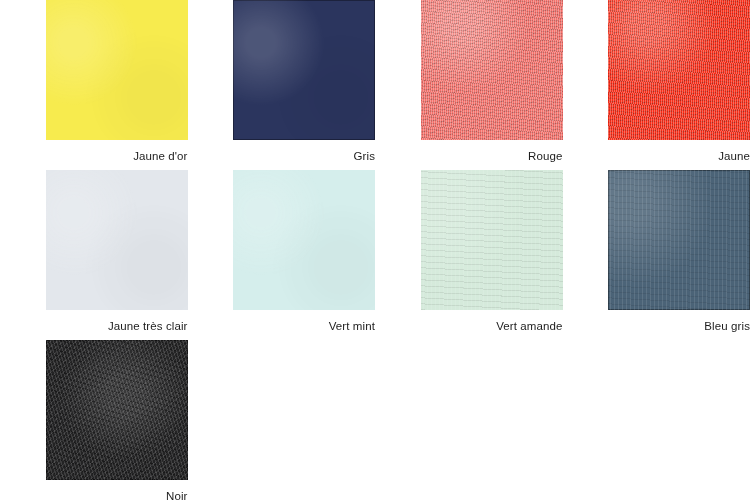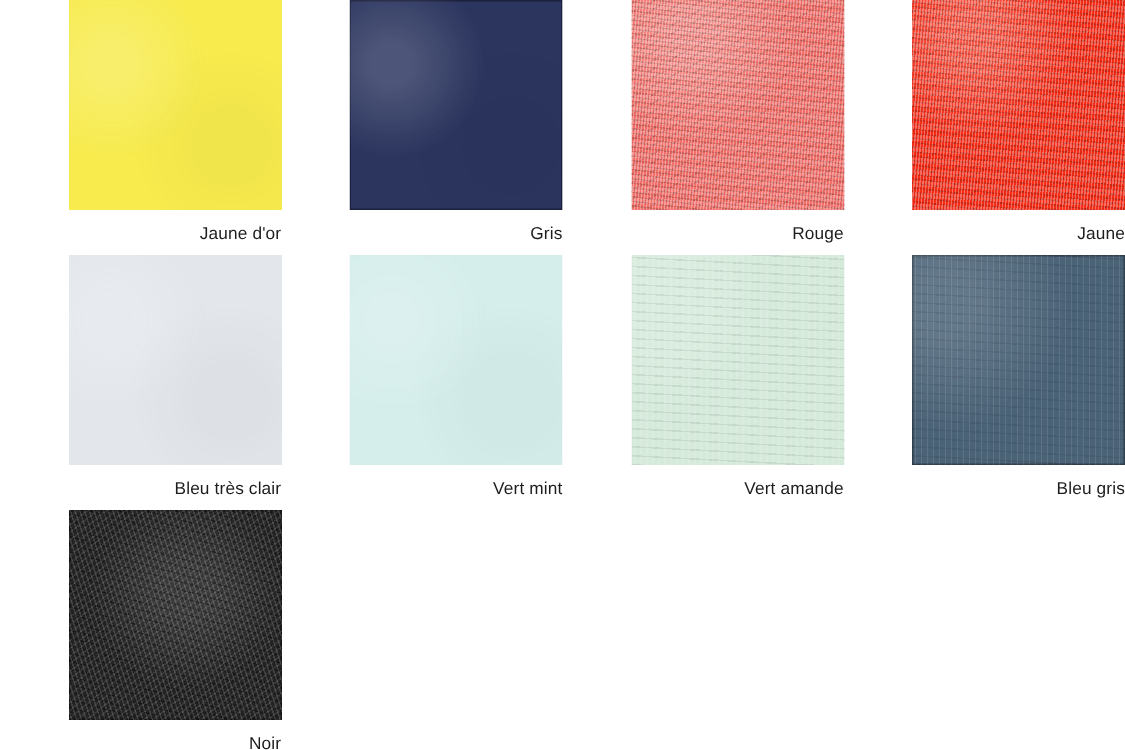--- a/index.html
+++ b/index.html
@@ -144,21 +144,21 @@
         <div class="chip-base" style="background-color: rgb(248, 45, 24);"></div>
         <div class="chip-tex"></div>
       </div>
       <div class="swatch-label">Jaune</div>
     </div>
     <div class="swatch-cell">
       <div class="swatch-chip tex-smooth">
         <div class="chip-base" style="background-color: rgb(227, 231, 236);"></div>
         <div class="chip-tex"></div>
       </div>
-      <div class="swatch-label">Bleu très clair</div>
+      <div class="swatch-label">Jaune très clair</div>
     </div>
     <div class="swatch-cell">
       <div class="swatch-chip tex-smooth">
         <div class="chip-base" style="background-color: rgb(213, 238, 236);"></div>
         <div class="chip-tex"></div>
       </div>
       <div class="swatch-label">Vert mint</div>
     </div>
     <div class="swatch-cell">
       <div class="swatch-chip tex-brushed">

